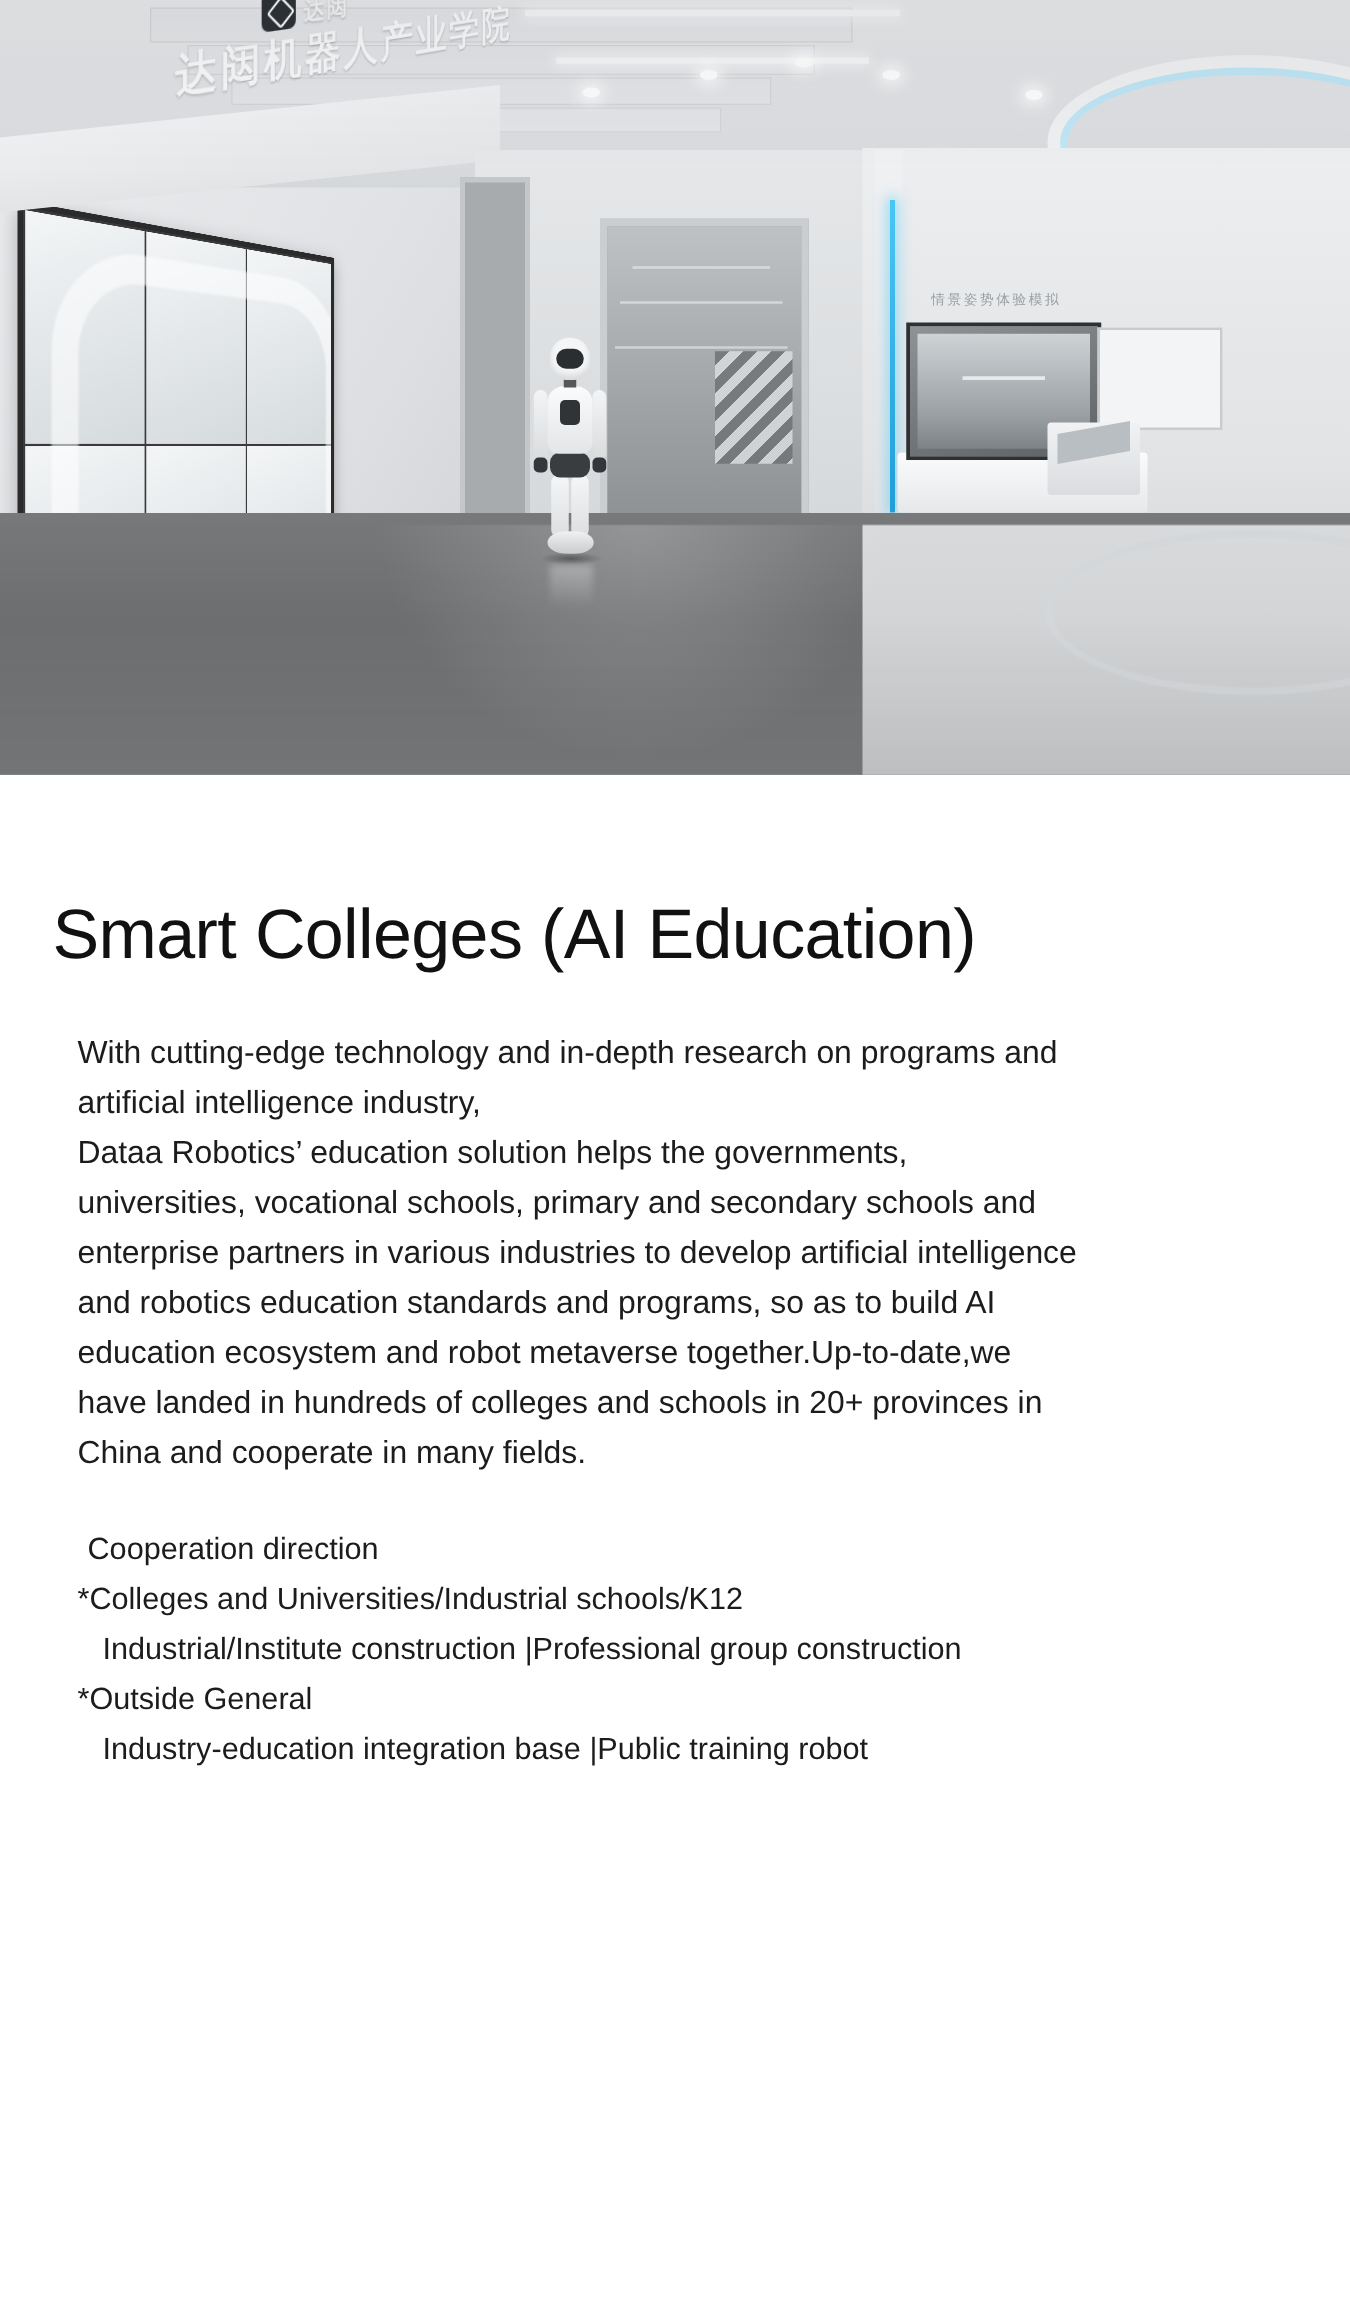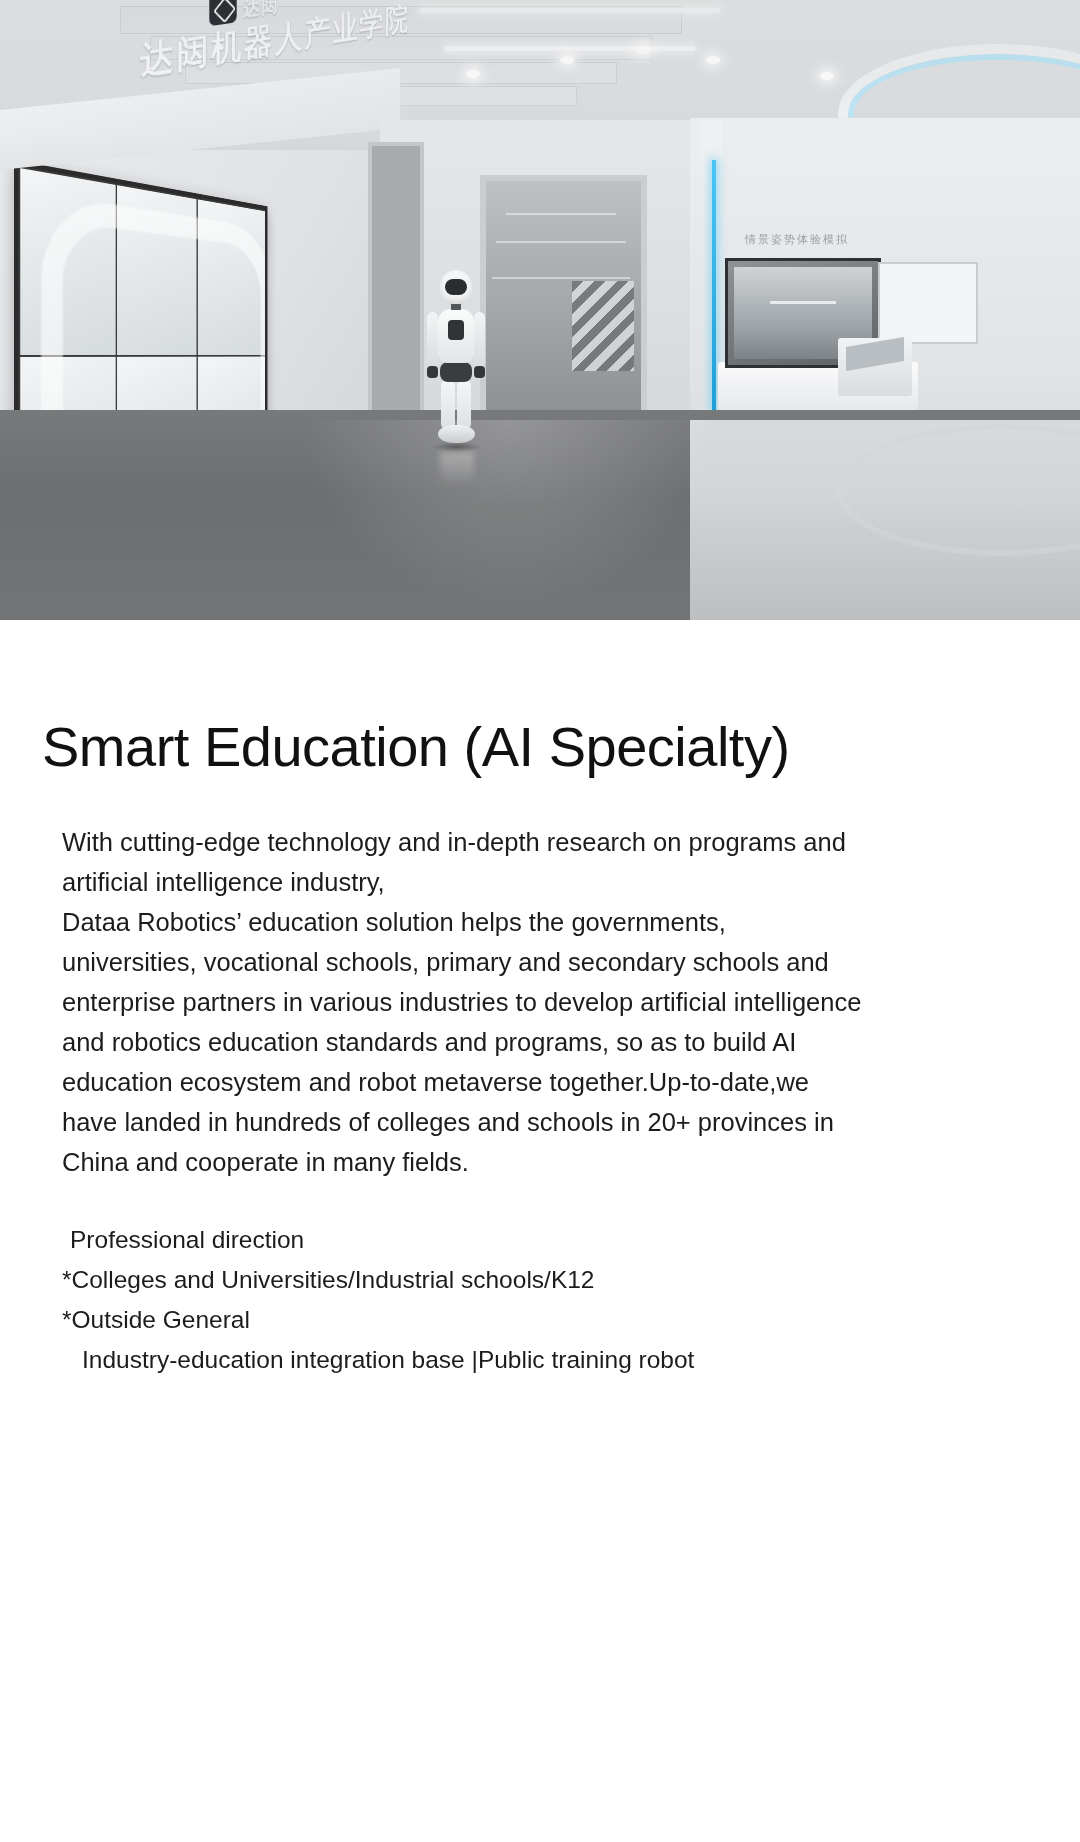--- a/index.html
+++ b/index.html
@@ -476,29 +476,30 @@
       <div class="r-face"></div>
       <div class="r-base"></div>
     </div>
 
     <div class="hero-vignette"></div>
   </div>
 </div>
 
 <div class="content">
 
-  <h1 class="page-title">Smart Education (AI Specialty)</h1>
+  <h1 class="page-title">Smart Colleges (AI Education)</h1>
 
   <div class="body-block">
     <p>With cutting-edge technology and in-depth research on programs and artificial intelligence industry,</p>
     <p>Dataa Robotics’ education solution helps the governments, universities, vocational schools, primary and secondary schools and enterprise partners in various industries to develop artificial intelligence and robotics education standards and programs, so as to build AI education ecosystem and robot metaverse together.Up-to-date,we have landed in hundreds of colleges and schools in 20+ provinces in China and cooperate in many fields.</p>
   </div>
 
   <div class="coop-block">
-    <p class="coop-heading">Professional direction</p>
+    <p class="coop-heading">Cooperation direction</p>
 
     <p class="coop-item">*Colleges and Universities/Industrial schools/K12</p>
+    <p class="coop-sub">Industrial/Institute construction |Professional group construction</p>
 
     <p class="coop-item">*Outside General</p>
     <p class="coop-sub">Industry-education integration base |Public training robot</p>
   </div>
 
 </div>
 
 </body></html>

